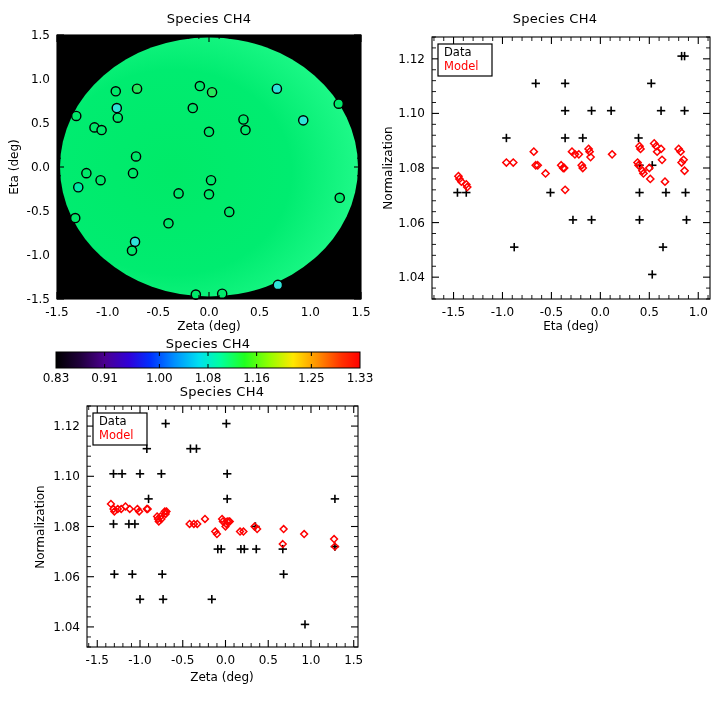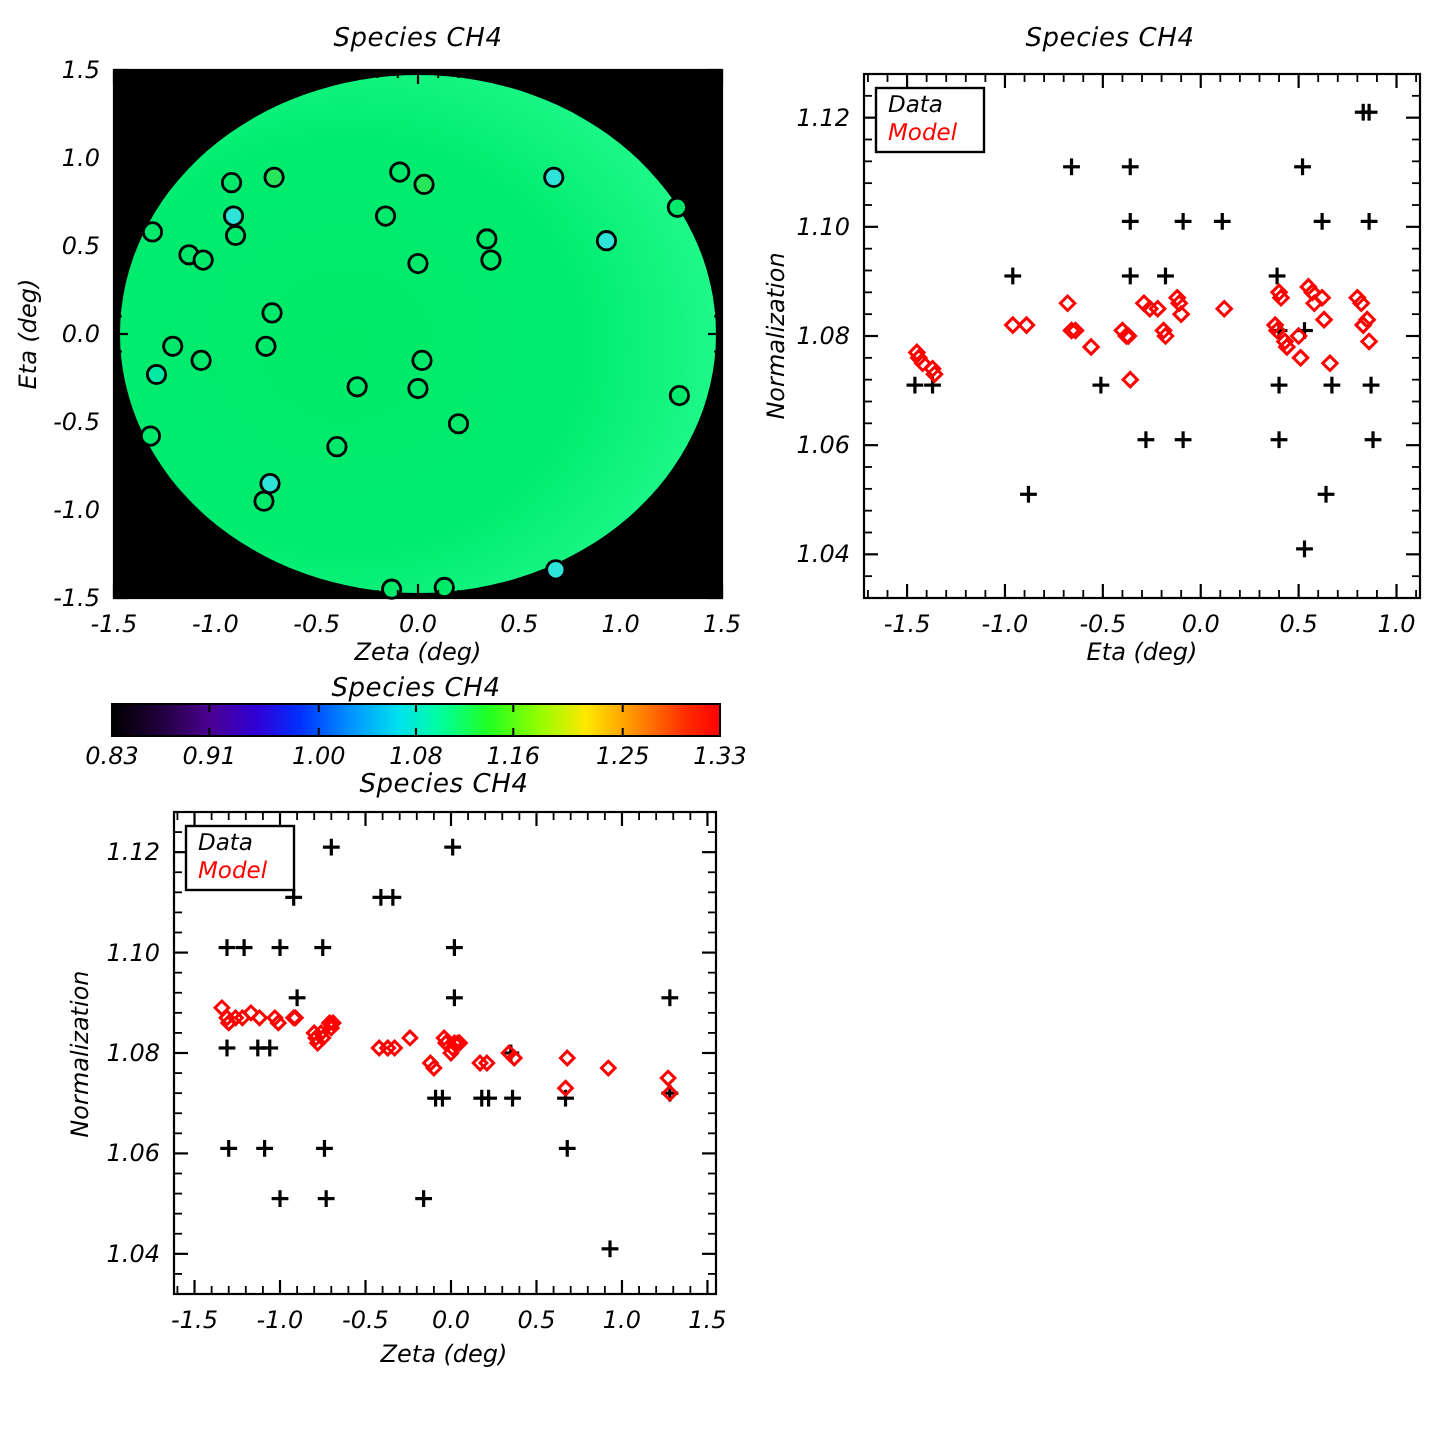--- a/index.html
+++ b/index.html
@@ -1,18 +1,18 @@
 <!DOCTYPE html>
 <html><head>
 <meta charset="utf-8">
 <style>
   html,body{margin:0;padding:0;background:#ffffff;}
   body{width:720px;height:720px;position:relative;overflow:hidden;
        font-family:"DejaVu Sans","Liberation Sans",sans-serif;}
-  .panel{position:absolute;font-style:italic;}
+  .panel{position:absolute;}
   svg{display:block;overflow:visible;}
   text{font-family:"DejaVu Sans","Liberation Sans",sans-serif;fill:#000;}
   .ttl{font-size:13px;text-anchor:middle;letter-spacing:.3px;}
   .tick{font-size:12px;fill:#000;}
   .axlab{font-size:12px;text-anchor:middle;}
   .frame{fill:none;stroke:#000;stroke-width:1.1;}
   .tk{stroke:#000;stroke-width:1.1;}
   .tkm{stroke:#000;stroke-width:0.9;}
   .legbox{fill:#ffffff;stroke:#000;stroke-width:1.2;}
   .legdata{font-size:11.5px;fill:#000;}

